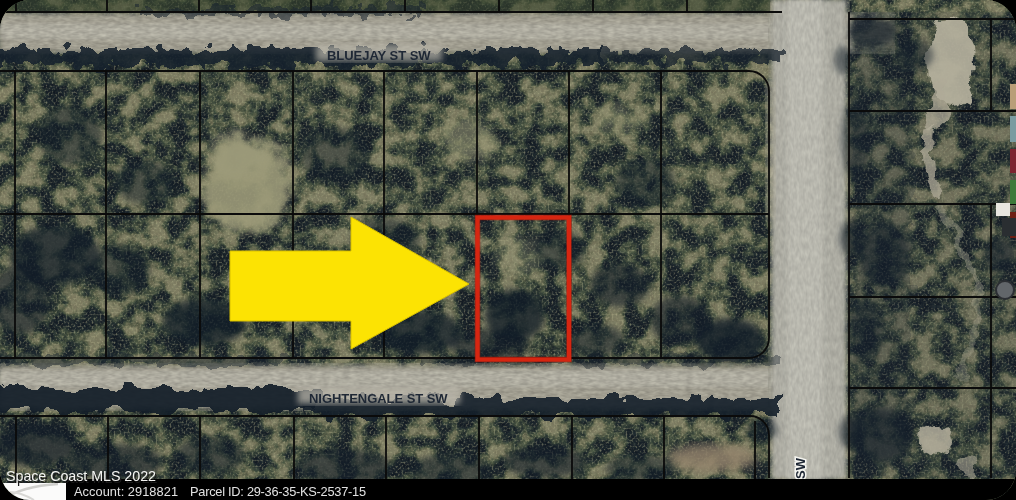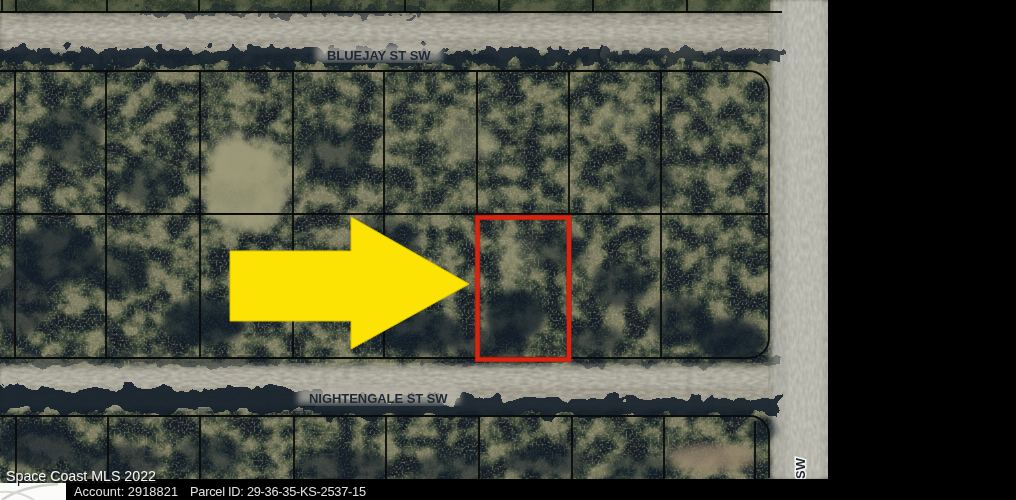--- a/index.html
+++ b/index.html
@@ -1,16 +1,16 @@
 <!DOCTYPE html>
 <html><head>
 <meta charset="utf-8">
 <style>
 html,body{margin:0;padding:0;background:#000;}
-#wrap{position:relative;width:828px;height:500px;overflow:hidden;font-family:"Liberation Sans",sans-serif;}
+#wrap{position:relative;width:1016px;height:500px;overflow:hidden;font-family:"Liberation Sans",sans-serif;border-radius:30px;}
 svg{display:block;}
 </style>
 </head>
 <body>
 <div id="wrap">
 <svg width="1016" height="500" viewBox="0 0 1016 500" font-family="Liberation Sans, sans-serif">
 <defs>
 <filter color-interpolation-filters="sRGB" id="veg" x="0" y="0" width="100%" height="100%">
   <feTurbulence type="fractalNoise" baseFrequency="0.048" numOctaves="6" seed="11"></feTurbulence>
   <feColorMatrix type="matrix" values="1 0 0 0 0  1 0 0 0 0  1 0 0 0 0  0 0 0 0 1"></feColorMatrix>

